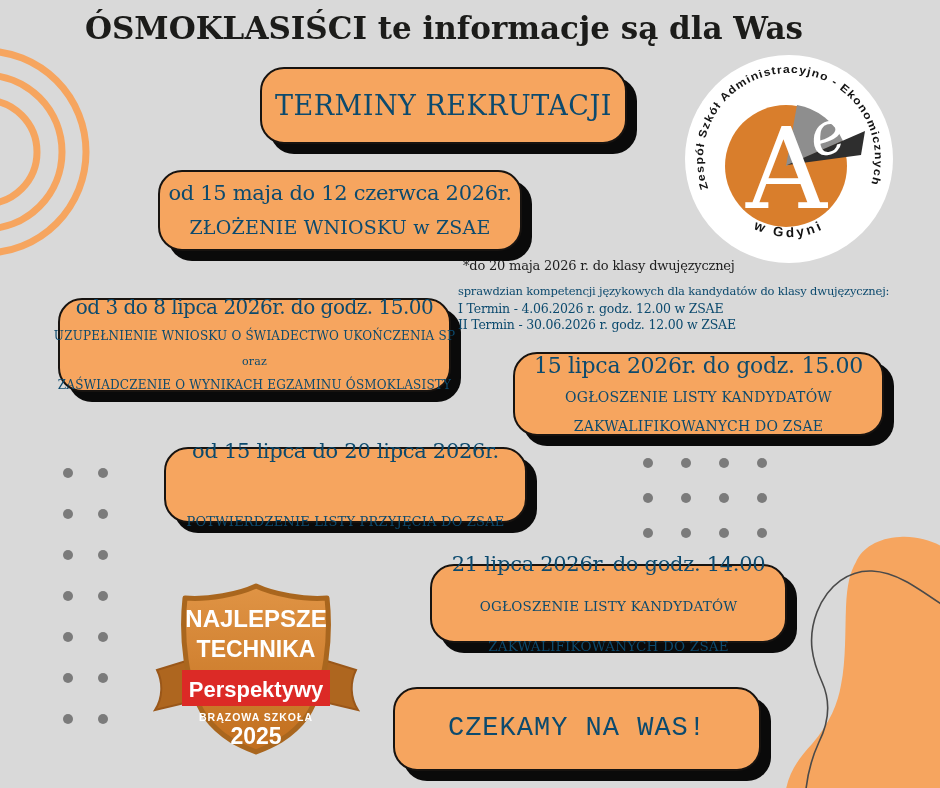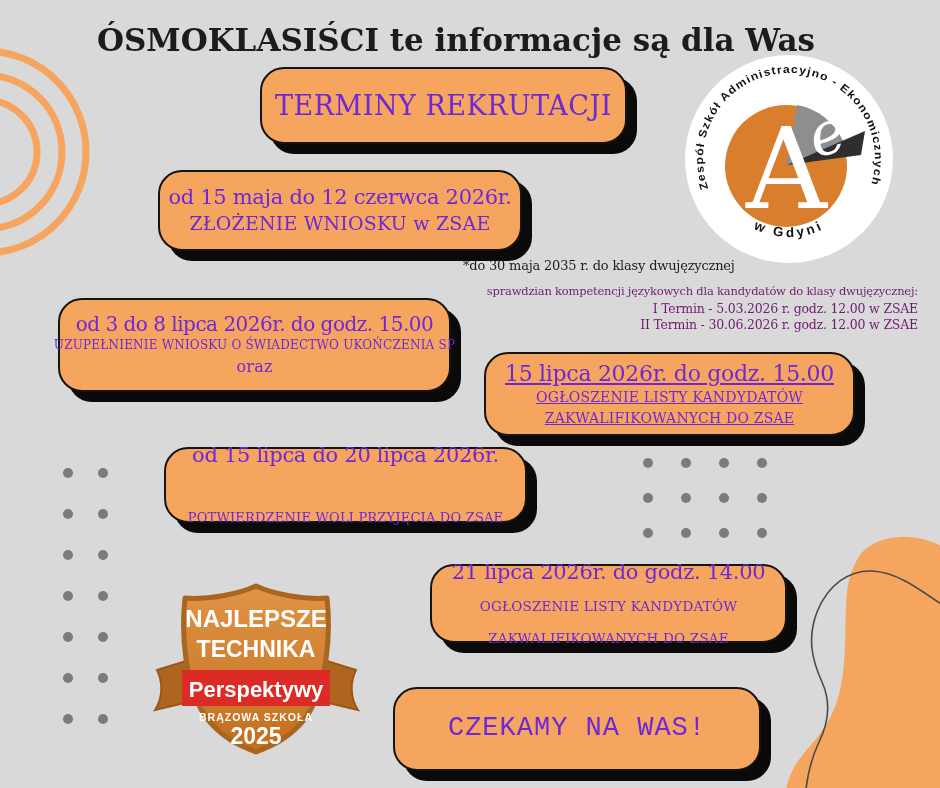--- a/index.html
+++ b/index.html
@@ -8,73 +8,73 @@
     width:940px;height:788px;
     background:#D9D9D9;
     overflow:hidden;
     font-family:"DejaVu Serif", serif;
   }
   svg{display:block;}
   .decor{position:absolute;left:0;top:0;}
 
   .title{
     position:absolute;left:0;top:6px;width:880px;
-    margin:16px;text-align:center;
+    margin:4px;text-align:center;
     font-size:31px;font-weight:600;color:#1c1c1a;
     letter-spacing:0px;white-space:nowrap;
     font-family:"DejaVu Serif", serif;
   }
 
   .obox{
     position:absolute;
     background:#F6A55F;
     border:2px solid #171310;
     border-radius:24px;
     box-shadow:10px 10px 0 #0a0a0a;
     display:flex;flex-direction:column;justify-content:center;align-items:center;
-    text-align:center;color:#6d28d9;
+    text-align:center;color:#0c4a6e;
     padding:4px 14px;box-sizing:border-box;
   }
   .obox .h{line-height:1.25;white-space:nowrap;}
-  .obox .sub{line-height:1.45;white-space:nowrap;letter-spacing:.2px;}
+  .obox .sub{line-height:1.45;white-space:nowrap;letter-spacing:.2px;margin-top:8px;}
 
   .b-terminy{left:260px;top:67px;width:367px;height:77px;}
   .b-terminy .h{font-size:27px;letter-spacing:.5px;}
 
   .b-zlozenie{left:158px;top:170px;width:364px;height:81px;}
   .b-zlozenie .h{font-size:21px;letter-spacing:-0.3px;}
   .b-zlozenie .sub{font-size:19px;}
 
   .b-uzupelnienie{left:58px;top:298px;width:393px;height:94px;}
   .b-uzupelnienie .h{font-size:20px;letter-spacing:-0.5px;text-align:right;}
   .b-uzupelnienie .sub{font-size:12px;}
-  .b-uzupelnienie .sub.small{font-size:16px;}
-
-  .b-oglist1{left:484px;top:352px;width:371px;height:84px;text-decoration:underline;}
+  .b-uzupelnienie .sub.small{font-size:11px;}
+
+  .b-oglist1{left:513px;top:352px;width:371px;height:84px;}
   .b-oglist1 .h{font-size:22px;letter-spacing:-0.3px;}
   .b-oglist1 .sub{font-size:14px;}
 
   .b-potwierdzenie{left:164px;top:447px;width:363px;height:76px;gap:40px;}
   .b-potwierdzenie .h{font-size:21px;letter-spacing:-0.3px;}
   .b-potwierdzenie .sub{font-size:13px;}
 
   .b-oglist2{left:430px;top:564px;width:357px;height:79px;gap:12px;}
   .b-oglist2 .h{font-size:21px;letter-spacing:-0.3px;}
   .b-oglist2 .sub{font-size:13.5px;}
 
   .b-czekamy{left:393px;top:687px;width:368px;height:84px;}
   .b-czekamy .h{font-size:27px;letter-spacing:1px;font-family:Liberation Mono, monospace;}
 
   .note-asterisk{
     position:absolute;left:463px;top:258px;
     font-size:13px;color:#1d1d1d;letter-spacing:-0.2px;white-space:nowrap;
   }
   .note-block{
     position:absolute;left:458px;top:284px;width:460px;
-    text-align:right;color:#701a75;
+    text-align:left;color:#0c4a6e;
   }
   .note-block .intro{font-size:11.5px;letter-spacing:-0.2px;margin-bottom:3px;white-space:nowrap;}
   .note-block .term{font-size:12.5px;letter-spacing:-0.2px;line-height:1.25;white-space:nowrap;}
 
   .logo{position:absolute;left:684px;top:54px;}
   .badge{position:absolute;left:153px;top:580px;}
 </style>
 </head>
 <body>
 
@@ -144,47 +144,48 @@
 
   <div class="obox b-zlozenie">
     <div class="h">od 15 maja do 12 czerwca 2026r.</div>
     <div class="sub">ZŁOŻENIE WNIOSKU w ZSAE</div>
   </div>
 
   <div class="obox b-uzupelnienie">
     <div class="h">od 3 do 8 lipca 2026r. do godz. 15.00</div>
     <div class="sub">UZUPEŁNIENIE WNIOSKU O ŚWIADECTWO UKOŃCZENIA SP</div>
     <div class="sub small">oraz</div>
+    <div class="sub">ZAŚWIADCZENIE O WYNIKACH  EGZAMINU  ÓSMOKLASISTY</div>
   </div>
 
   <div class="obox b-oglist1">
     <div class="h">15 lipca 2026r. do godz. 15.00</div>
     <div class="sub">OGŁOSZENIE LISTY KANDYDATÓW</div>
     <div class="sub">ZAKWALIFIKOWANYCH DO ZSAE</div>
   </div>
 
   <div class="obox b-potwierdzenie">
     <div class="h">od 15 lipca do 20 lipca 2026r.</div>
-    <div class="sub">POTWIERDZENIE WOLI PRZYJĘCIA DO ZSAE</div>
+    <div class="sub">POTWIERDZENIE LISTY PRZYJĘCIA DO ZSAE</div>
   </div>
 
   <div class="obox b-oglist2">
     <div class="h">21 lipca 2026r. do godz. 14.00</div>
     <div class="sub">OGŁOSZENIE LISTY KANDYDATÓW</div>
     <div class="sub">ZAKWALIFIKOWANYCH DO ZSAE</div>
   </div>
 
   <div class="obox b-czekamy">
     <div class="h">CZEKAMY NA WAS!</div>
   </div>
 
-  <div class="note-asterisk">*do 30 maja 2035 r. do klasy dwujęzycznej</div>
+  <div class="note-asterisk">*do 20 maja 2026 r. do klasy dwujęzycznej</div>
   <div class="note-block">
     <div class="intro">sprawdzian kompetencji językowych dla kandydatów do klasy dwujęzycznej:</div>
-    <div class="term">I Termin - 5.03.2026 r. godz. 12.00 w ZSAE</div>
+    <div class="term">I Termin - 4.06.2026 r. godz. 12.00 w ZSAE</div>
     <div class="term">II Termin - 30.06.2026 r. godz. 12.00 w ZSAE</div>
   </div>
 
   <svg class="logo" width="212" height="212" viewBox="0 0 212 212">
     <defs>
       <path id="logoArcTop" d="M 24.2 134.4 A 86 86 0 1 1 185.8 134.4" fill="none"></path>
       <path id="logoArcBottom" d="M 43.5 153 A 78 78 0 0 0 166.5 153" fill="none"></path>
     </defs>
     <circle cx="105" cy="105" r="104" fill="#ffffff"></circle>
     <text font-family="Liberation Sans, sans-serif" font-size="11" font-weight="bold" fill="#141414" letter-spacing="1">

